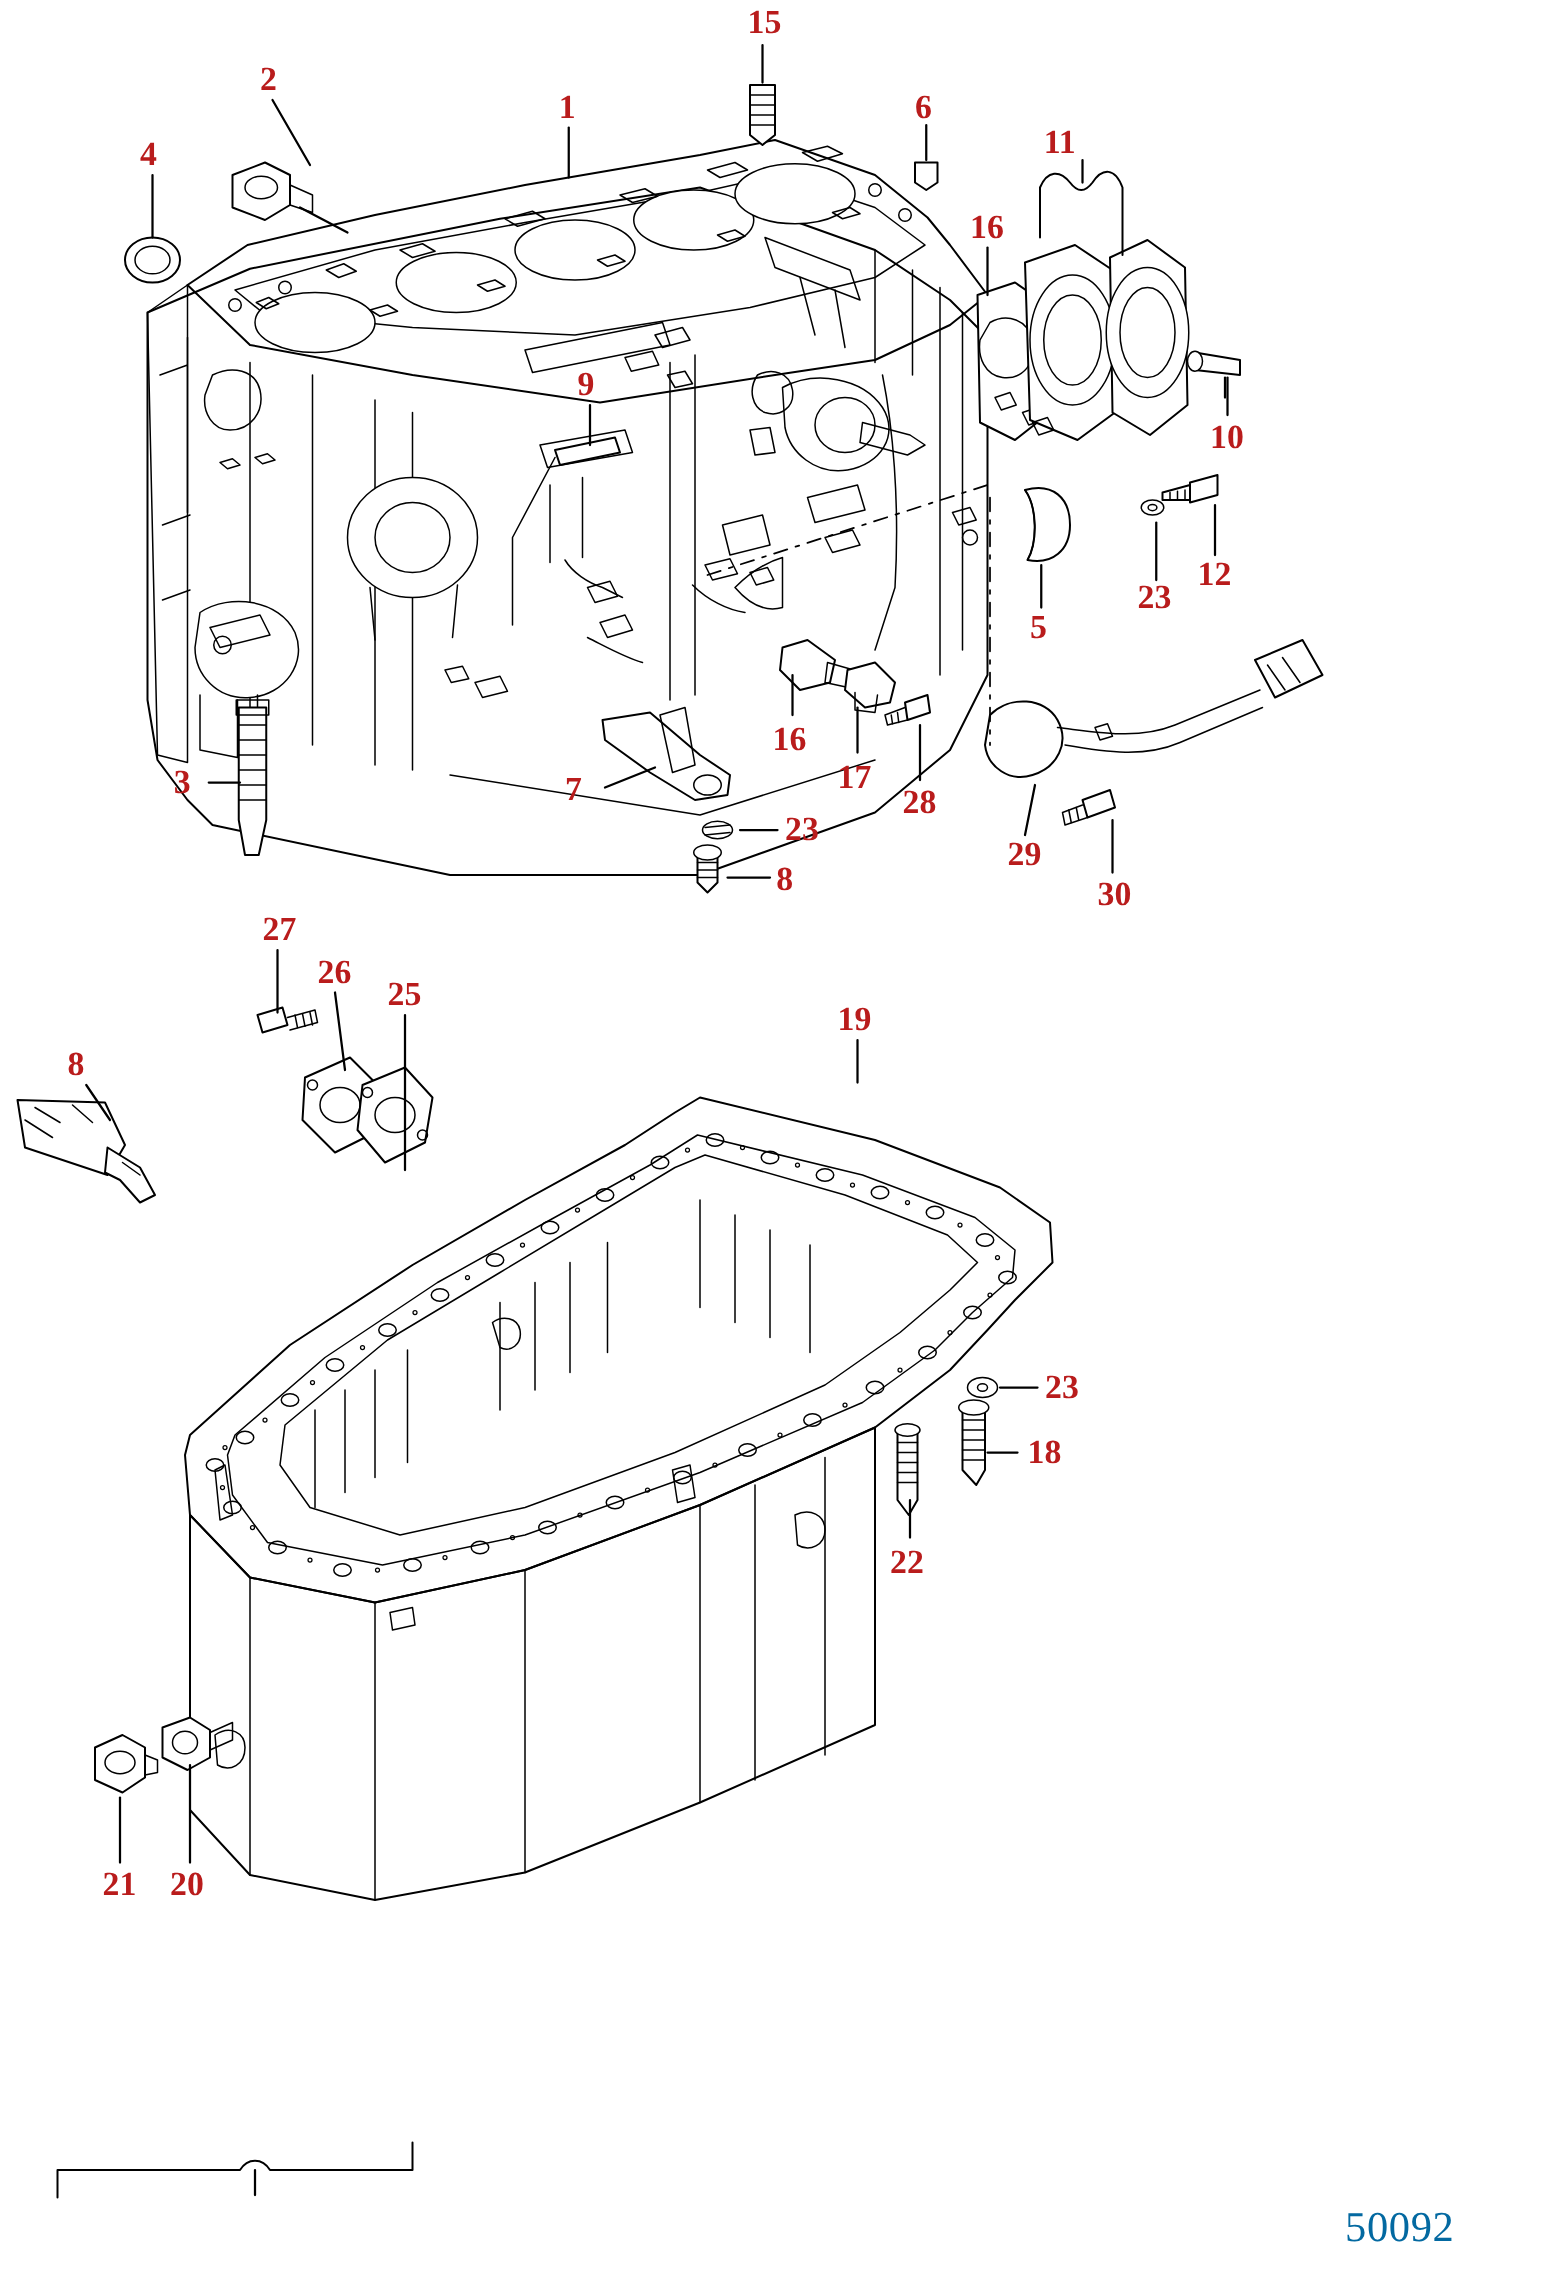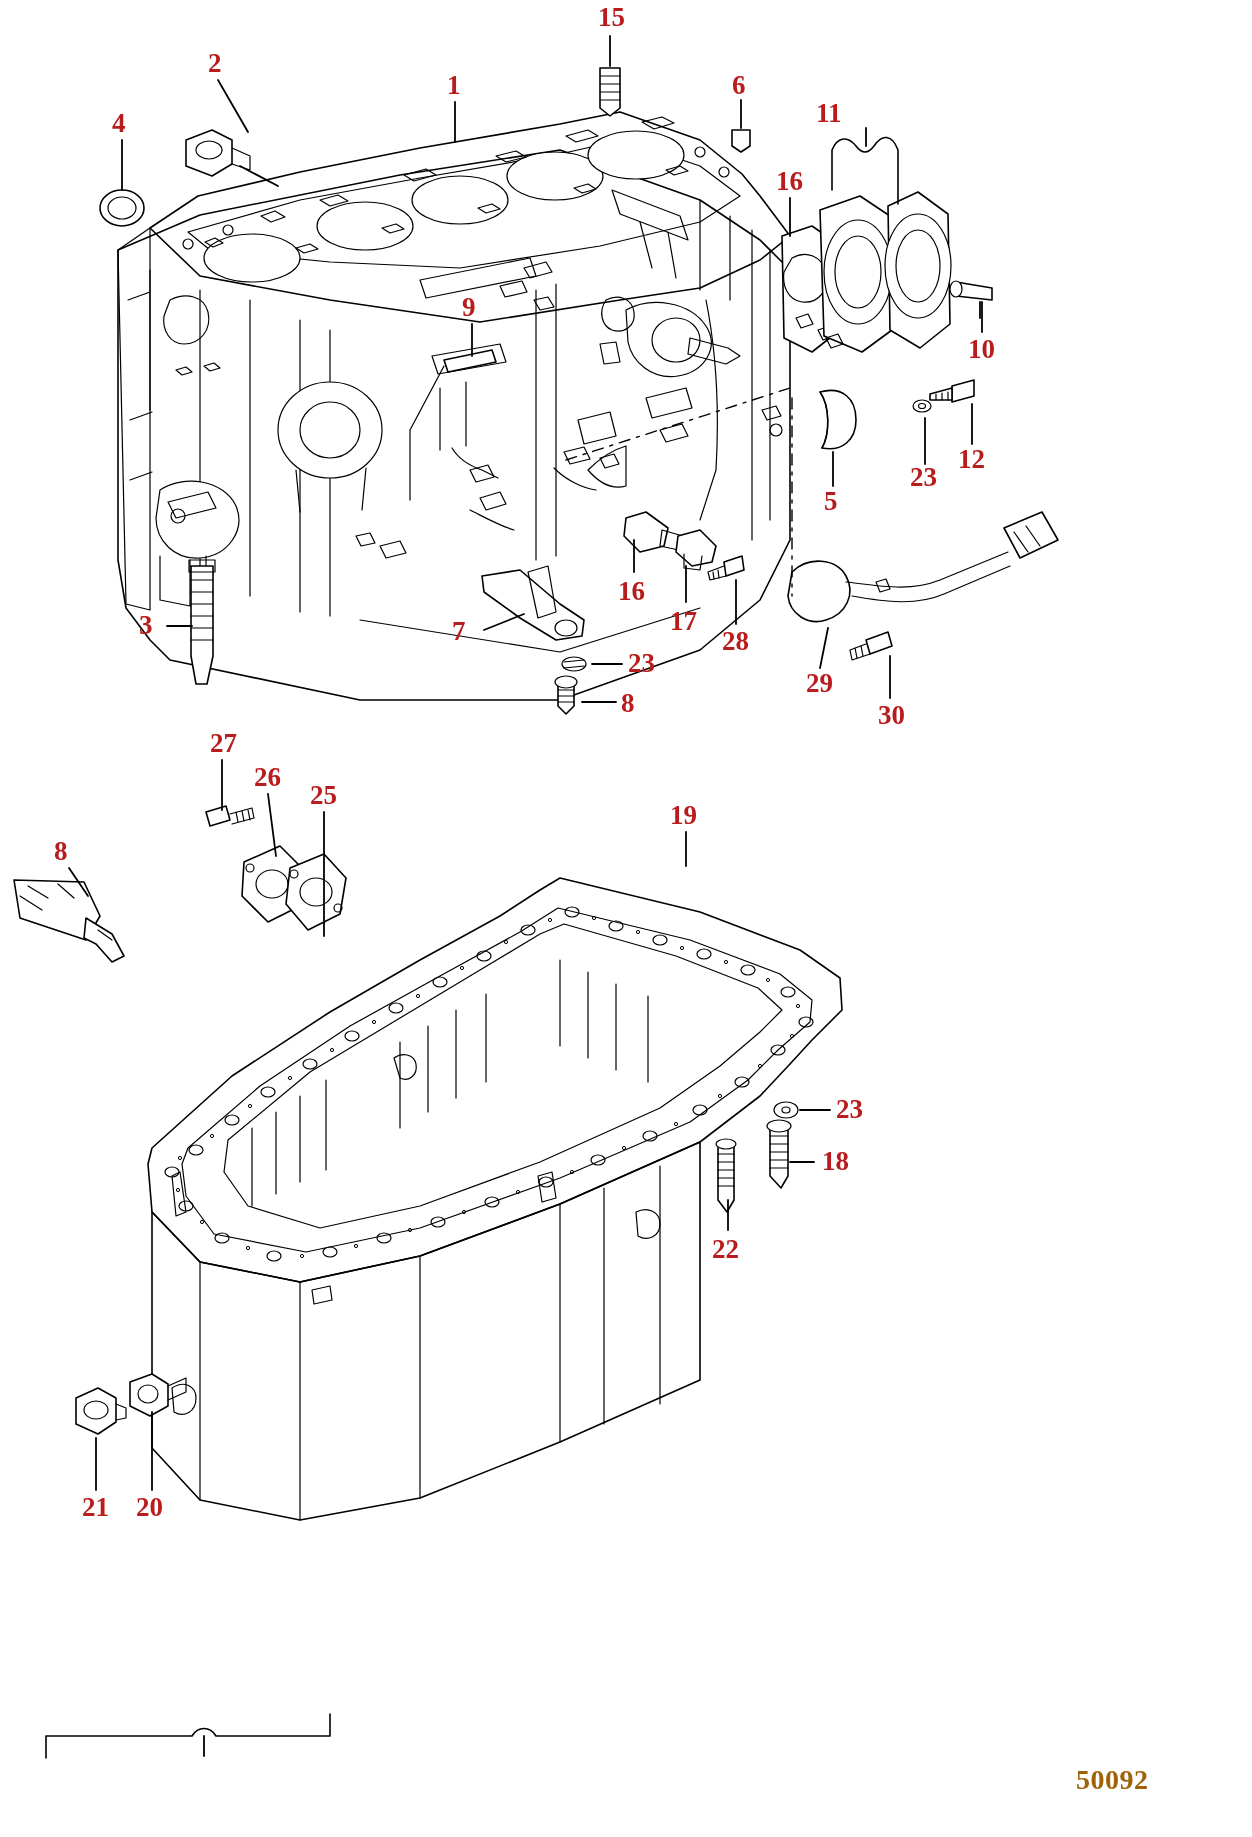--- a/index.html
+++ b/index.html
@@ -28,24 +28,24 @@
     font-weight: bold;
     font-size: 27px;
     color: #b91c1c;
     line-height: 1;
     white-space: nowrap;
     user-select: none;
   }
   .partno {
     position: absolute;
     font-family: "Liberation Serif", serif;
-    font-weight: bold;
-    font-size: 28px;
+    font-weight: normal;
+    font-size: 34px;
     letter-spacing: 0.5px;
-    color: #a16207;
+    color: #0369a1;
     white-space: nowrap;
   }
   svg .ln {
     fill: none;
     stroke: #000000;
     stroke-width: 1.6;
     stroke-linecap: round;
     stroke-linejoin: round;
   }
   svg .lnt {
@@ -500,21 +500,21 @@
   <div class="callout" style="left:447px; top:72px;">1</div>
   <div class="callout" style="left:208px; top:50px;">2</div>
   <div class="callout" style="left:139px; top:612px;">3</div>
   <div class="callout" style="left:112px; top:110px;">4</div>
   <div class="callout" style="left:824px; top:488px;">5</div>
   <div class="callout" style="left:732px; top:72px;">6</div>
   <div class="callout" style="left:452px; top:618px;">7</div>
   <div class="callout" style="left:621px; top:690px;">8</div>
   <div class="callout" style="left:462px; top:294px;">9</div>
   <div class="callout" style="left:968px; top:336px;">10</div>
-  <div class="callout" style="left:816px; top:100px;">11</div>
+  <div class="callout" style="left:835px; top:100px;">11</div>
   <div class="callout" style="left:958px; top:446px;">12</div>
   <div class="callout" style="left:54px;  top:838px;">8</div>
   <div class="callout" style="left:598px; top:4px;">15</div>
   <div class="callout" style="left:776px; top:168px;">16</div>
   <div class="callout" style="left:618px; top:578px;">16</div>
   <div class="callout" style="left:670px; top:608px;">17</div>
   <div class="callout" style="left:192px; top:1844px;">18</div>
   <div class="callout" style="left:670px; top:802px;">19</div>
   <div class="callout" style="left:136px; top:1494px;">20</div>
   <div class="callout" style="left:82px;  top:1494px;">21</div>

